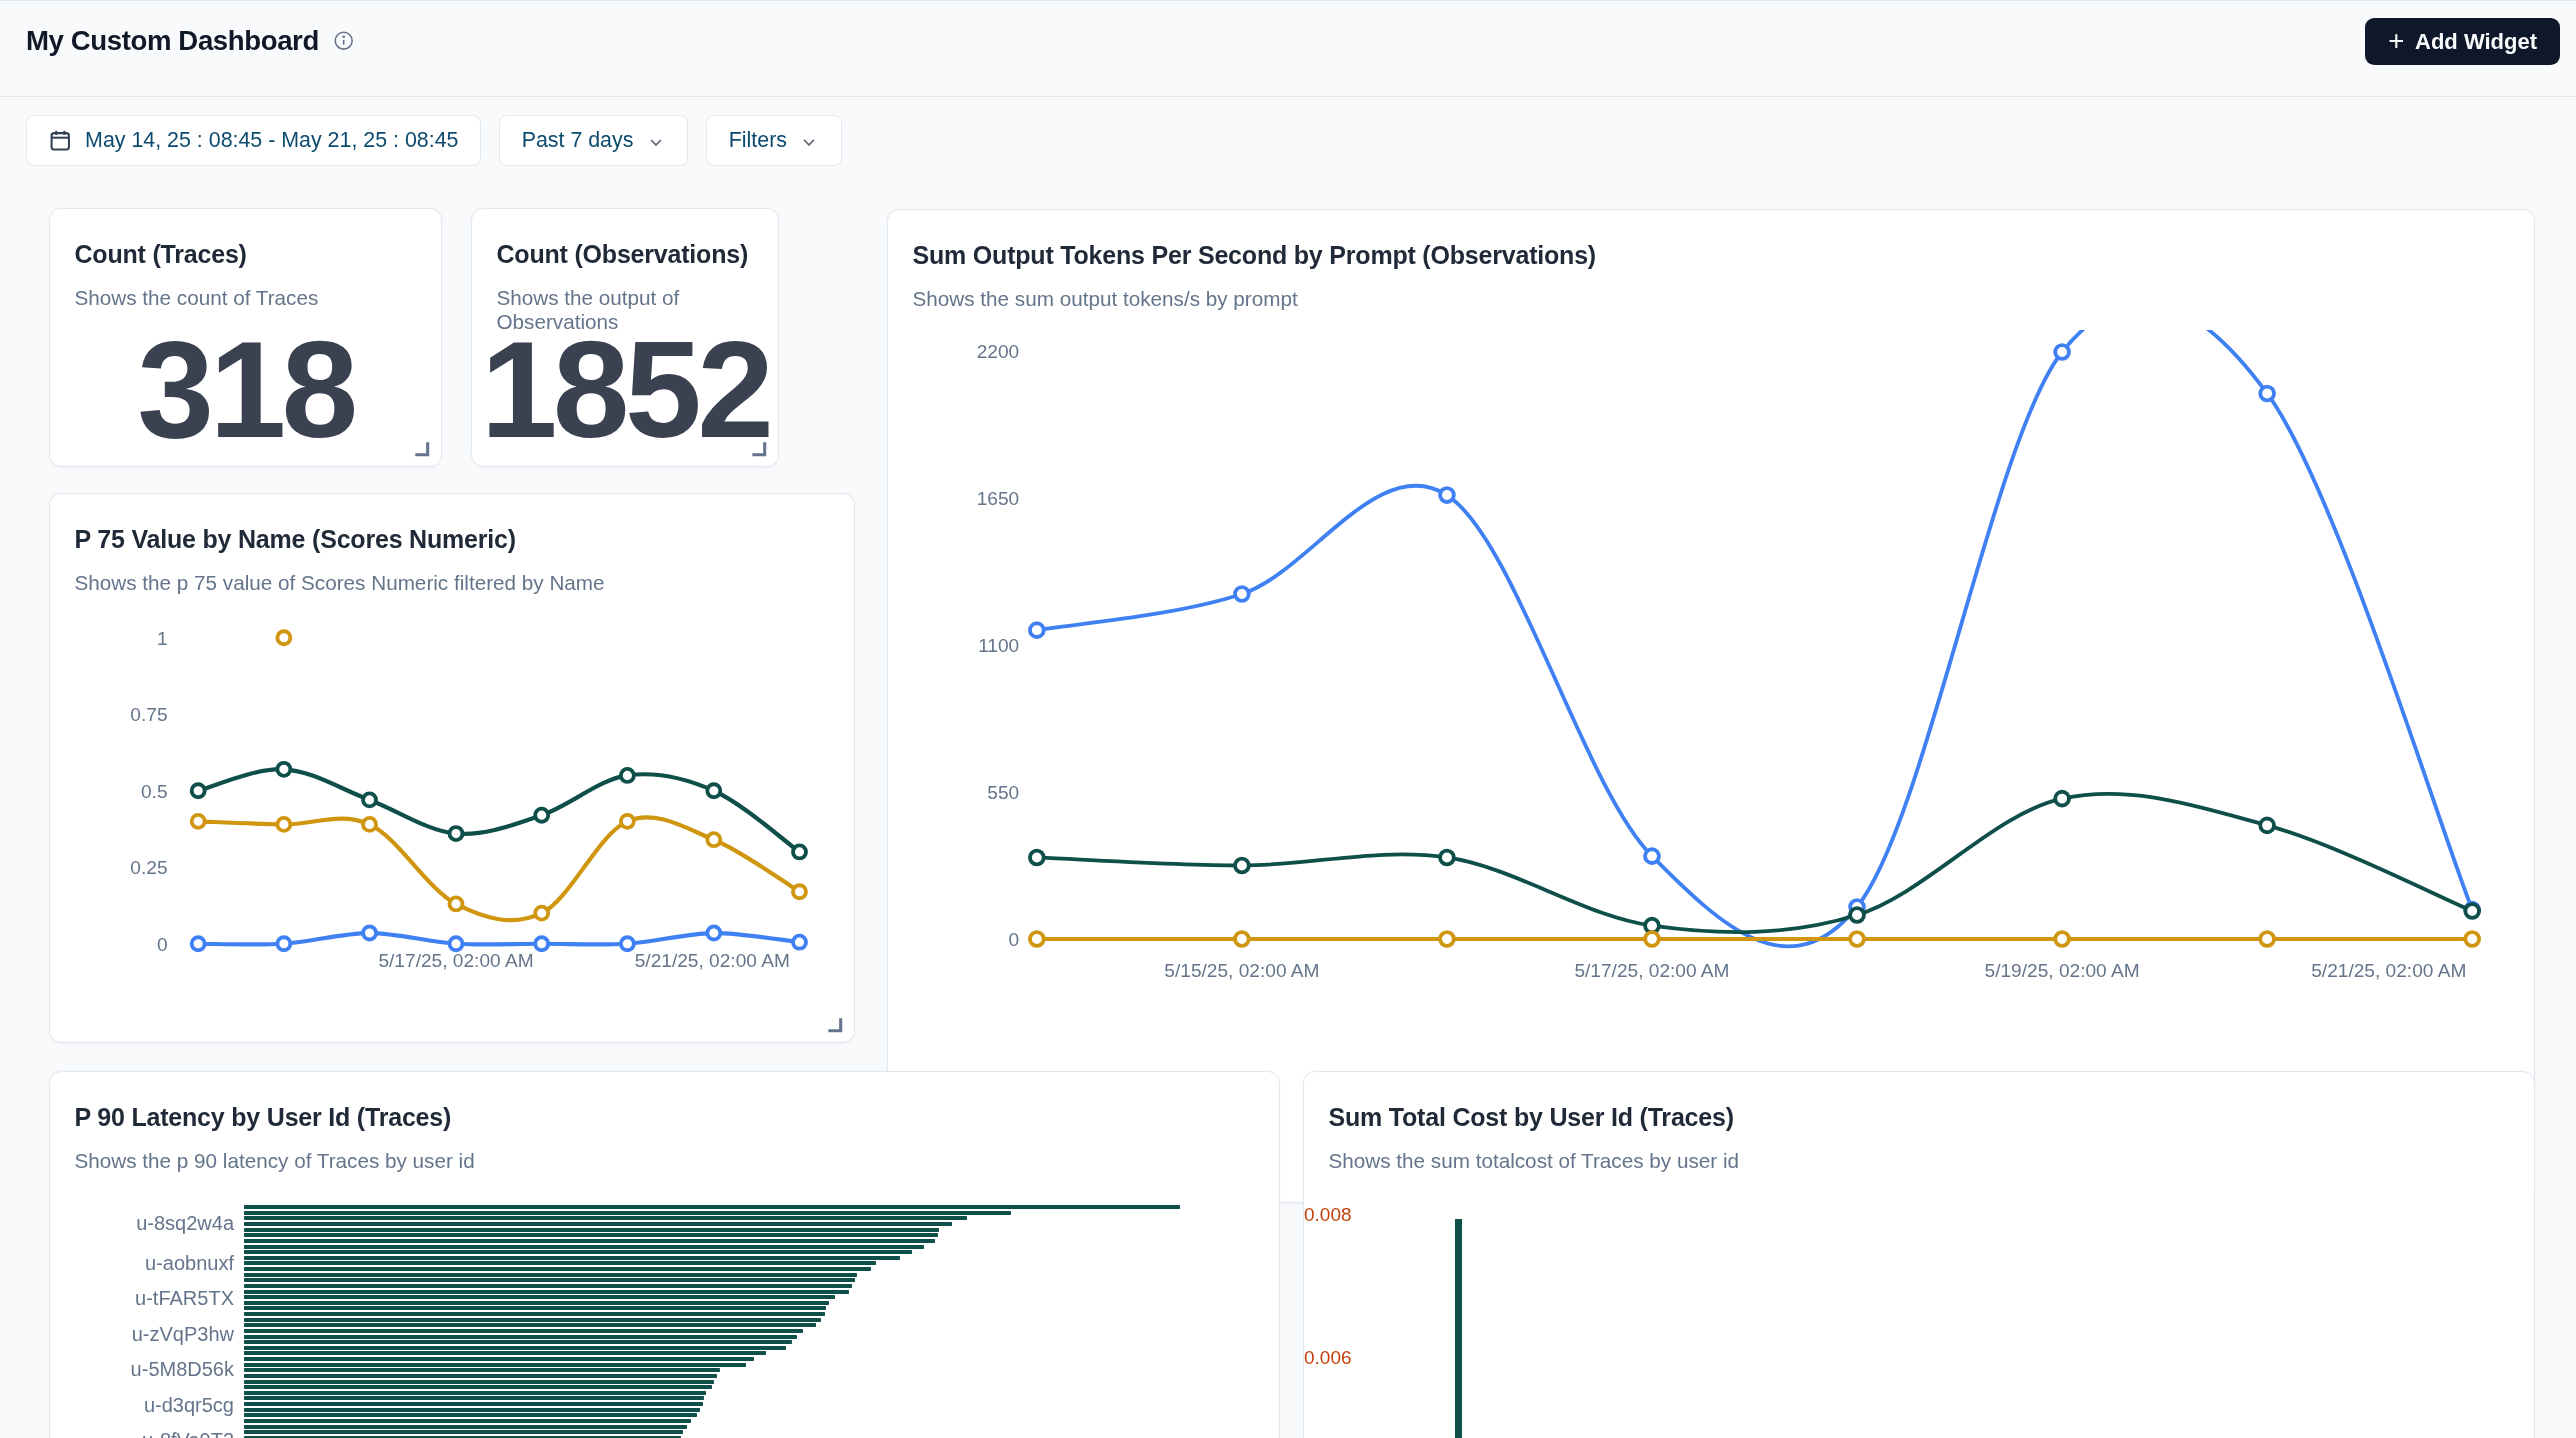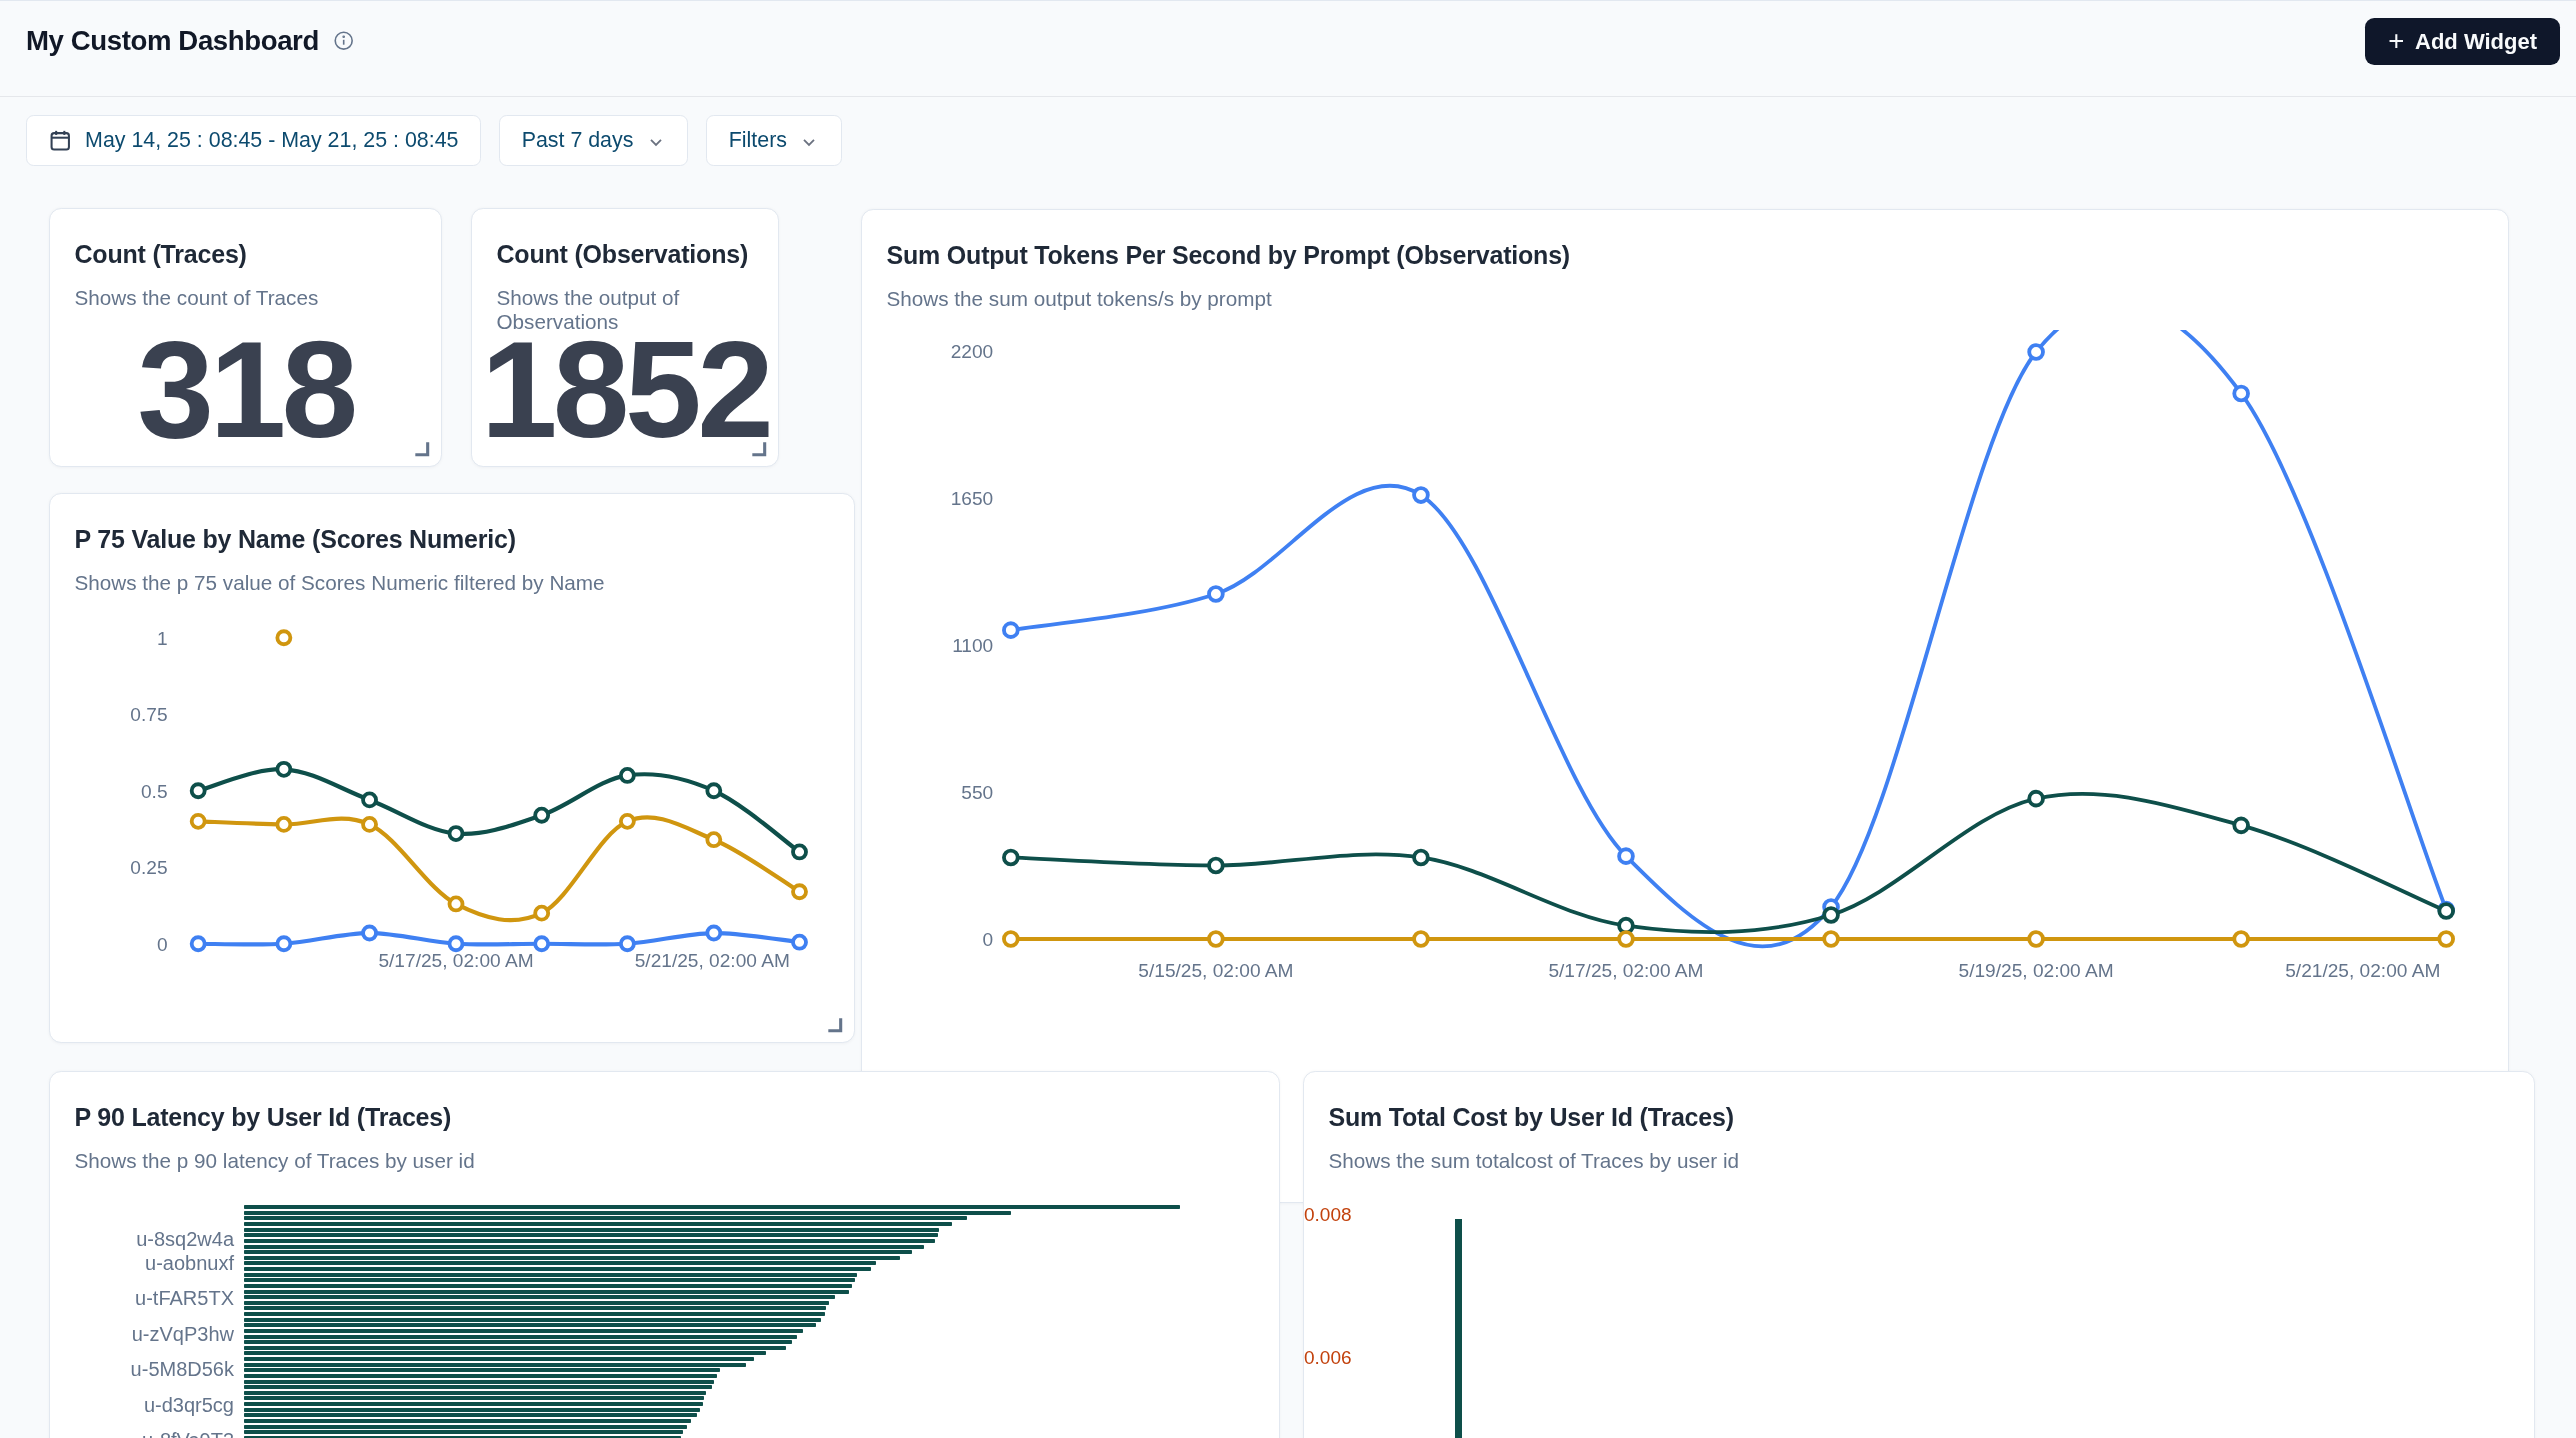--- a/index.html
+++ b/index.html
@@ -40,21 +40,21 @@
   }
   .card h2 { position:absolute; left:24.5px; top:31px; font-size:25px; font-weight:600; color:#1f2937; letter-spacing:-0.2px; }
   .card .desc { position:absolute; left:24.5px; top:77px; font-size:20.7px; font-weight:400; color:#64748b; }
   .count-value {
     position:absolute; left:0; top:111px; width:100%; text-align:center;
     font-size:138px; font-weight:700; color:#3a4150; letter-spacing:-4.6px; line-height:1;
   }
   .resize-handle { position:absolute; right:10.7px; bottom:9.2px; width:17px; height:17px; cursor:nwse-resize; }
   #card-count-traces { left:49px;  top:208px; width:393px;  height:259px; }
   #card-count-obs    { left:471px; top:208px; width:308px;  height:259px; }
-  #card-tokens       { left:861px; top:209px; width:1648px; height:994px;text-align:right; }
+  #card-tokens       { left:887px; top:209px; width:1648px; height:994px;text-align:right; }
   #card-p75          { left:49px;  top:493px; width:806px; height:550px; }
   #card-p90          { left:49px;  top:1071px; width:1231px; height:490px; }
   #card-cost         { left:1303px; top:1071px; width:1232px; height:490px; }
   .chart-svg { position:absolute; }
   #tokens-svg { left:24px; top:120px; }
   #p75-svg   { left:12.2px; top:119px; }
   .tick-label { fill:#64748b; font-size:25px; font-family:"Liberation Sans",sans-serif; }
   
   .p90-area { position:absolute; left:0; top:0; width:100%; height:100%; overflow:hidden; }
   .p90-bar { position:absolute; left:194px; height:4.3px; border-radius:0.8px; }
@@ -269,21 +269,21 @@
       <div class="p90-bar" style="top: 313px; width: 468px; background: rgb(14, 79, 74);"></div>
       <div class="p90-bar" style="top: 319px; width: 462px; background: rgb(14, 79, 74);"></div>
       <div class="p90-bar" style="top: 324px; width: 460px; background: rgb(14, 79, 74);"></div>
       <div class="p90-bar" style="top: 330px; width: 459px; background: rgb(14, 79, 74);"></div>
       <div class="p90-bar" style="top: 336px; width: 456px; background: rgb(14, 79, 74);"></div>
       <div class="p90-bar" style="top: 341px; width: 453px; background: rgb(14, 79, 74);"></div>
       <div class="p90-bar" style="top: 347px; width: 447px; background: rgb(14, 79, 74);"></div>
       <div class="p90-bar" style="top: 353px; width: 443px; background: rgb(14, 79, 74);"></div>
       <div class="p90-bar" style="top: 358px; width: 439px; background: rgb(14, 79, 74);"></div>
       <div class="p90-bar" style="top: 364px; width: 437px; background: rgb(14, 79, 74);"></div>
-      <div class="p90-label" style="top: 157px;">u-8sq2w4a</div>
+      <div class="p90-label" style="top: 141px;">u-8sq2w4a</div>
       <div class="p90-label" style="top: 181px;">u-aobnuxf</div>
       <div class="p90-label" style="top: 216px;">u-tFAR5TX</div>
       <div class="p90-label" style="top: 252px;">u-zVqP3hw</div>
       <div class="p90-label" style="top: 287px;">u-5M8D56k</div>
       <div class="p90-label" style="top: 323px;">u-d3qr5cg</div>
       <div class="p90-label" style="top: 358px;">u-8fVa9T3</div>
     </div>
 </section>
 
 <section class="card" id="card-cost">

